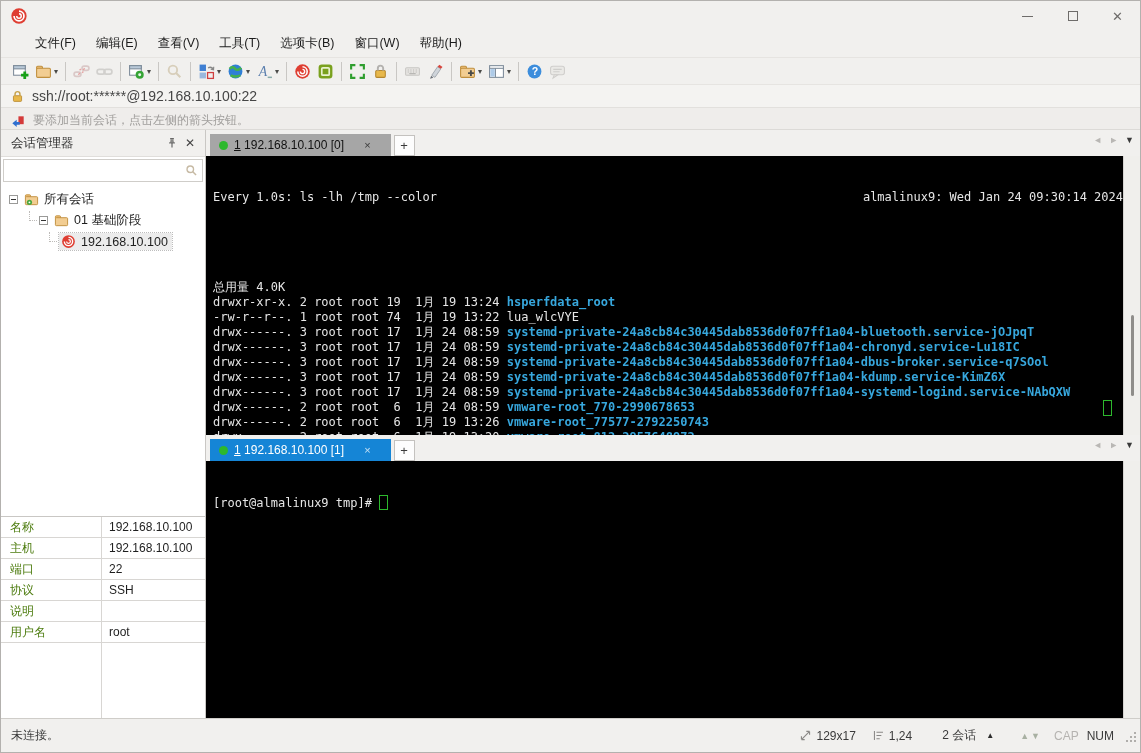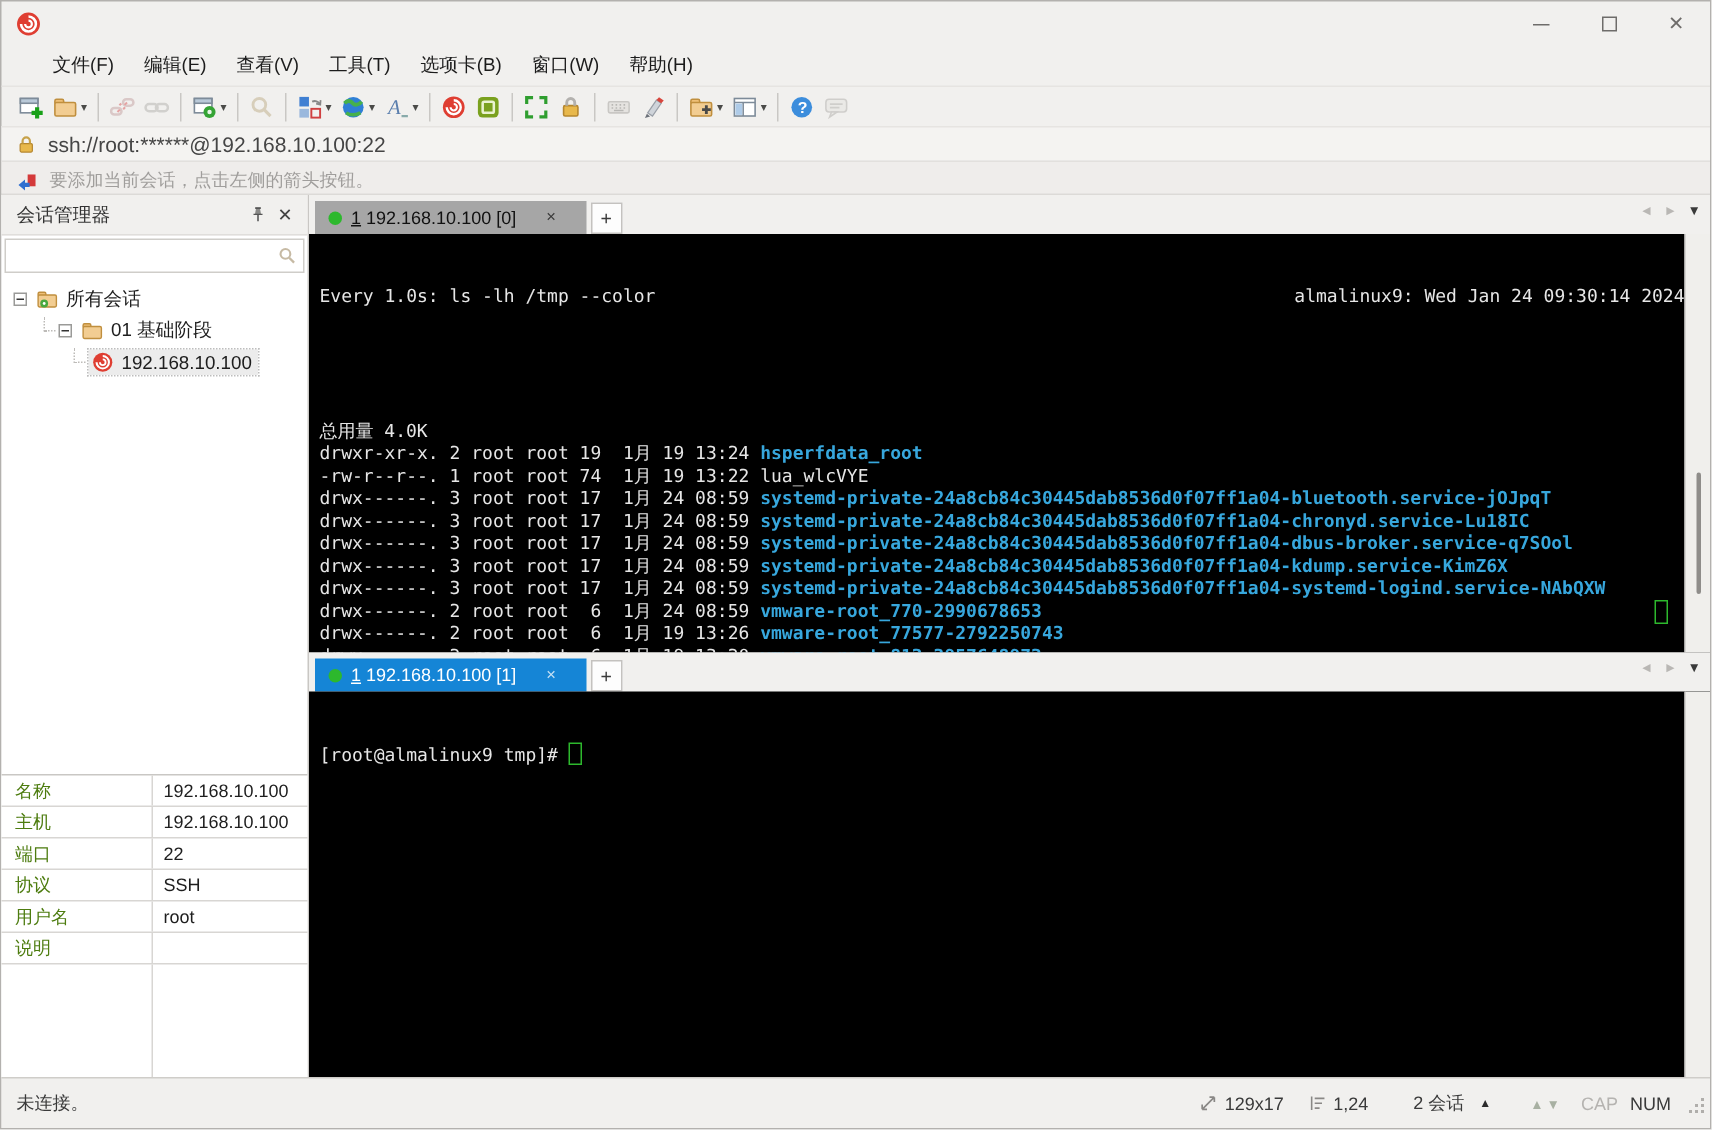--- a/index.html
+++ b/index.html
@@ -367,26 +367,26 @@
           </div>
           <div class="prop-row">
             <span class="prop-label">端口</span>
             <span class="prop-value">22</span>
           </div>
           <div class="prop-row">
             <span class="prop-label">协议</span>
             <span class="prop-value">SSH</span>
           </div>
           <div class="prop-row">
+            <span class="prop-label">说明</span>
+            <span class="prop-value"></span>
+          </div>
+          <div class="prop-row">
             <span class="prop-label">用户名</span>
             <span class="prop-value">root</span>
-          </div>
-          <div class="prop-row">
-            <span class="prop-label">说明</span>
-            <span class="prop-value"></span>
           </div>
         </div>
     </div>
 
     <div class="content">
 
       <div class="tabbar">
         <div class="tab inactive">
           <span class="dot"></span>
           <span><span class="tnum">1</span> <span>192.168.10.100 [0]</span></span>

